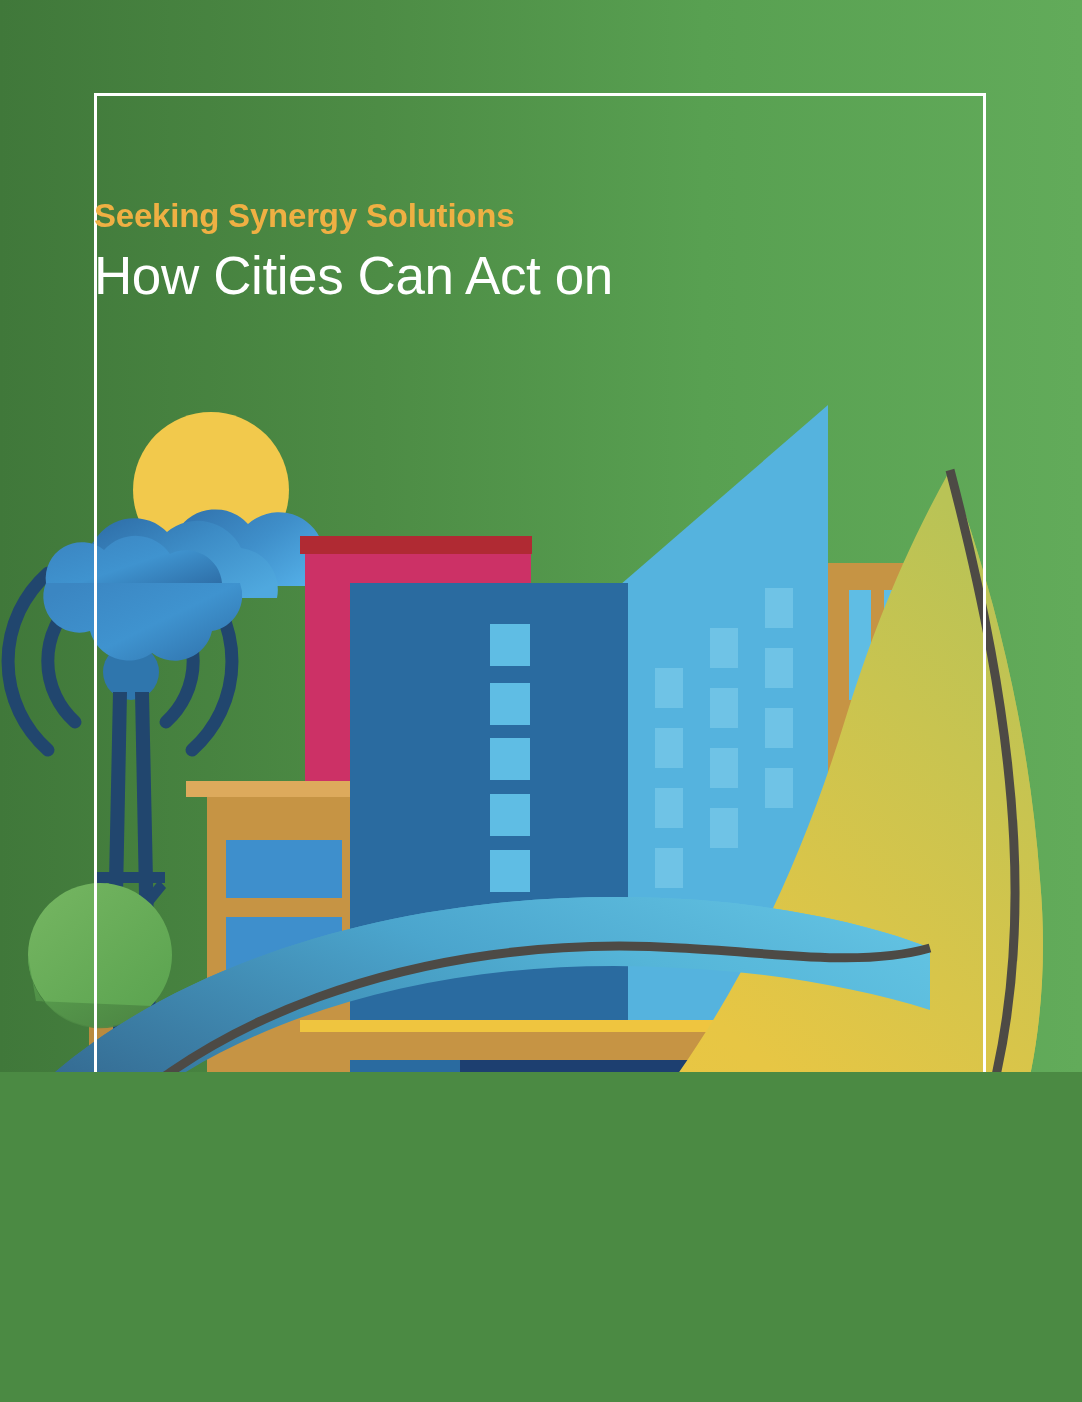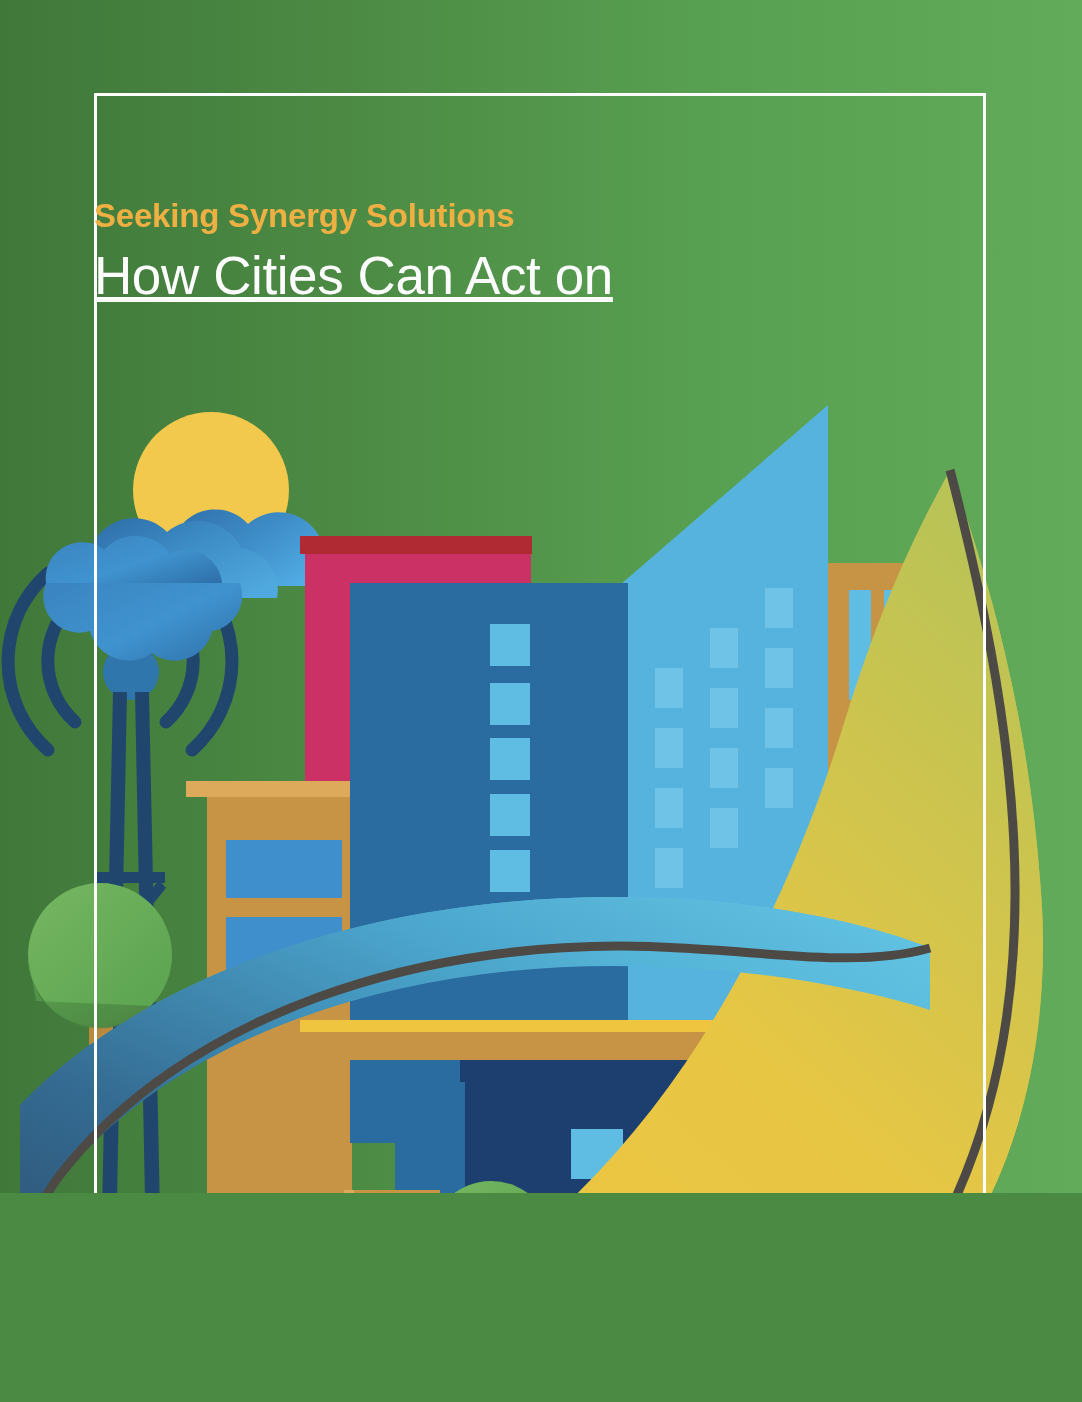--- a/index.html
+++ b/index.html
@@ -6,21 +6,21 @@
     margin: 0;
     padding: 0;
     background: #4b8a43;
   }
   body {
     font-family: "Liberation Sans", sans-serif;
   }
   .cover {
     position: relative;
     width: 1082px;
-    height: 1193px;
+    height: 1072px;
     overflow: hidden;
     background: linear-gradient(90deg, #40783a 0%, #4d8c45 35%, #58a051 65%, #62ab5a 100%);
   }
   .art-layer {
     position: absolute;
     inset: 0;
     width: 1082px;
     height: 1402px;
   }
   .frame {
@@ -49,21 +49,20 @@
     line-height: 1.2;
     margin: 0 0 6px 0;
   }
   .maintitle {
     color: #ffffff;
     font-size: 53px;
     font-weight: 400;
     line-height: 1.28;
     letter-spacing: -0.4px;
     margin: 0;
-    text-decoration: underline;
   }
   .maintitle .ln { display: block; }
 </style>
 </head>
 <body>
 
 <div class="cover">
 
   <svg class="art-layer" viewBox="0 0 1082 1402" preserveAspectRatio="none">
     <defs>

